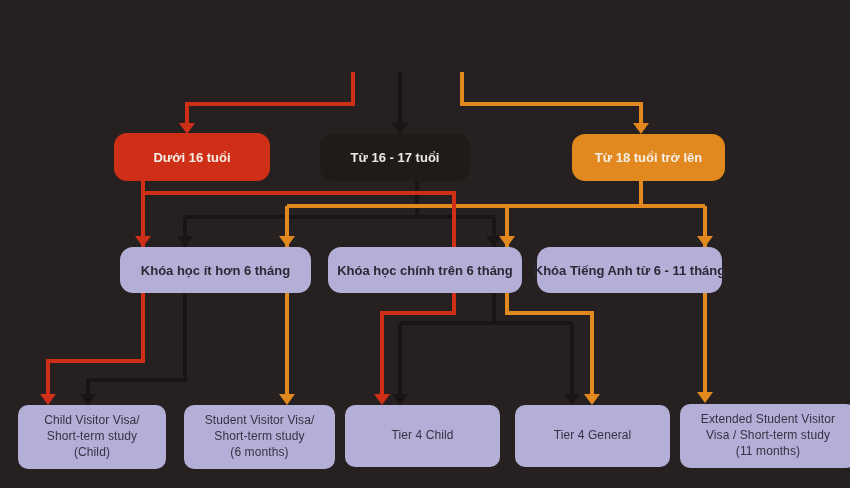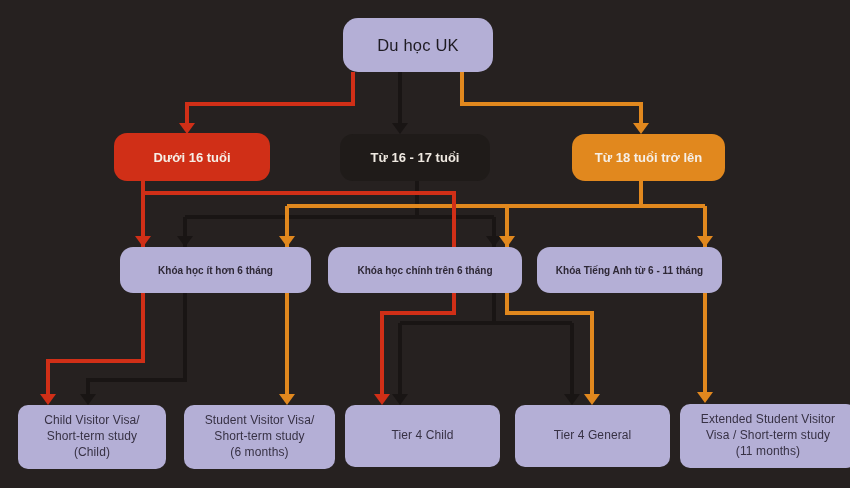--- a/index.html
+++ b/index.html
@@ -16,21 +16,21 @@
   .g-orange .line{stroke:var(--orange);}  .g-orange .ah{fill:var(--orange);}
   .g-red .line{stroke:var(--red);}        .g-red .ah{fill:var(--red);}
   .node{position:absolute;display:flex;align-items:center;justify-content:center;
         text-align:center;border-radius:12px;box-sizing:border-box;padding:2px;}
   .root-node{background:var(--lavender);color:#1e1b22;font-size:16.5px;font-weight:500;
         border-radius:15px;letter-spacing:.2px;}
   .age{font-size:13px;font-weight:bold;color:var(--text-light);border-radius:13px;white-space:nowrap;}
   .age-red{background:var(--red);}
   .age-dark{background:var(--dark-node);color:#efe9e1;}
   .age-orange{background:var(--orange);margin-left:8px;}
-  .course{background:var(--lavender);color:var(--text-dark);font-size:10px;font-weight:bold;
+  .course{background:var(--lavender);color:var(--text-dark);font-size:13px;font-weight:bold;
         white-space:nowrap;border-radius:13px;}
   .visa{background:var(--lavender);color:#373144;font-size:12px;font-weight:400;
         line-height:1.32;white-space:pre-line;border-radius:10px;letter-spacing:.1px;}
 </style>
 </head>
 <body>
 
 <div class="stage">
 
   <svg class="edges" viewBox="0 0 850 488">
@@ -72,28 +72,25 @@
       <polyline class="line" points="353,72 353,104 187,104 187,126"></polyline>
       <polygon class="ah" points="179,123 195,123 187,134"></polygon>
       <polyline class="line" points="143,178 143,361 48,361 48,397"></polyline>
       <polygon class="ah" points="135,236 151,236 143,247"></polygon>
       <polygon class="ah" points="40,394 56,394 48,405"></polygon>
       <polyline class="line" points="143,193 454,193 454,313 382,313 382,397"></polyline>
       <polygon class="ah" points="374,394 390,394 382,405"></polygon>
     </g>
   </svg>
 
-  <div class="node root-node" style="left:343px;top:18px;width:150px;height:54px;">
-    <span>Du học UK</span>
-  </div>
 
   <div class="node age age-red" style="left:114px;top:133px;width:156px;height:48px;">
     <span>Dưới 16 tuổi</span>
   </div>
-  <div class="node age age-dark" style="left:340px;top:134px;width:150px;height:47px;">
+  <div class="node age age-dark" style="left:320px;top:134px;width:150px;height:47px;">
     <span>Từ 16 - 17 tuổi</span>
   </div>
   <div class="node age age-orange" style="left:564px;top:134px;width:153px;height:47px;">
     <span>Từ 18 tuổi trở lên</span>
   </div>
 
   <div class="node course" style="left:120px;top:247px;width:191px;height:46px;">
     <span>Khóa học ít hơn 6 tháng</span>
   </div>
   <div class="node course" style="left:328px;top:247px;width:194px;height:46px;">

